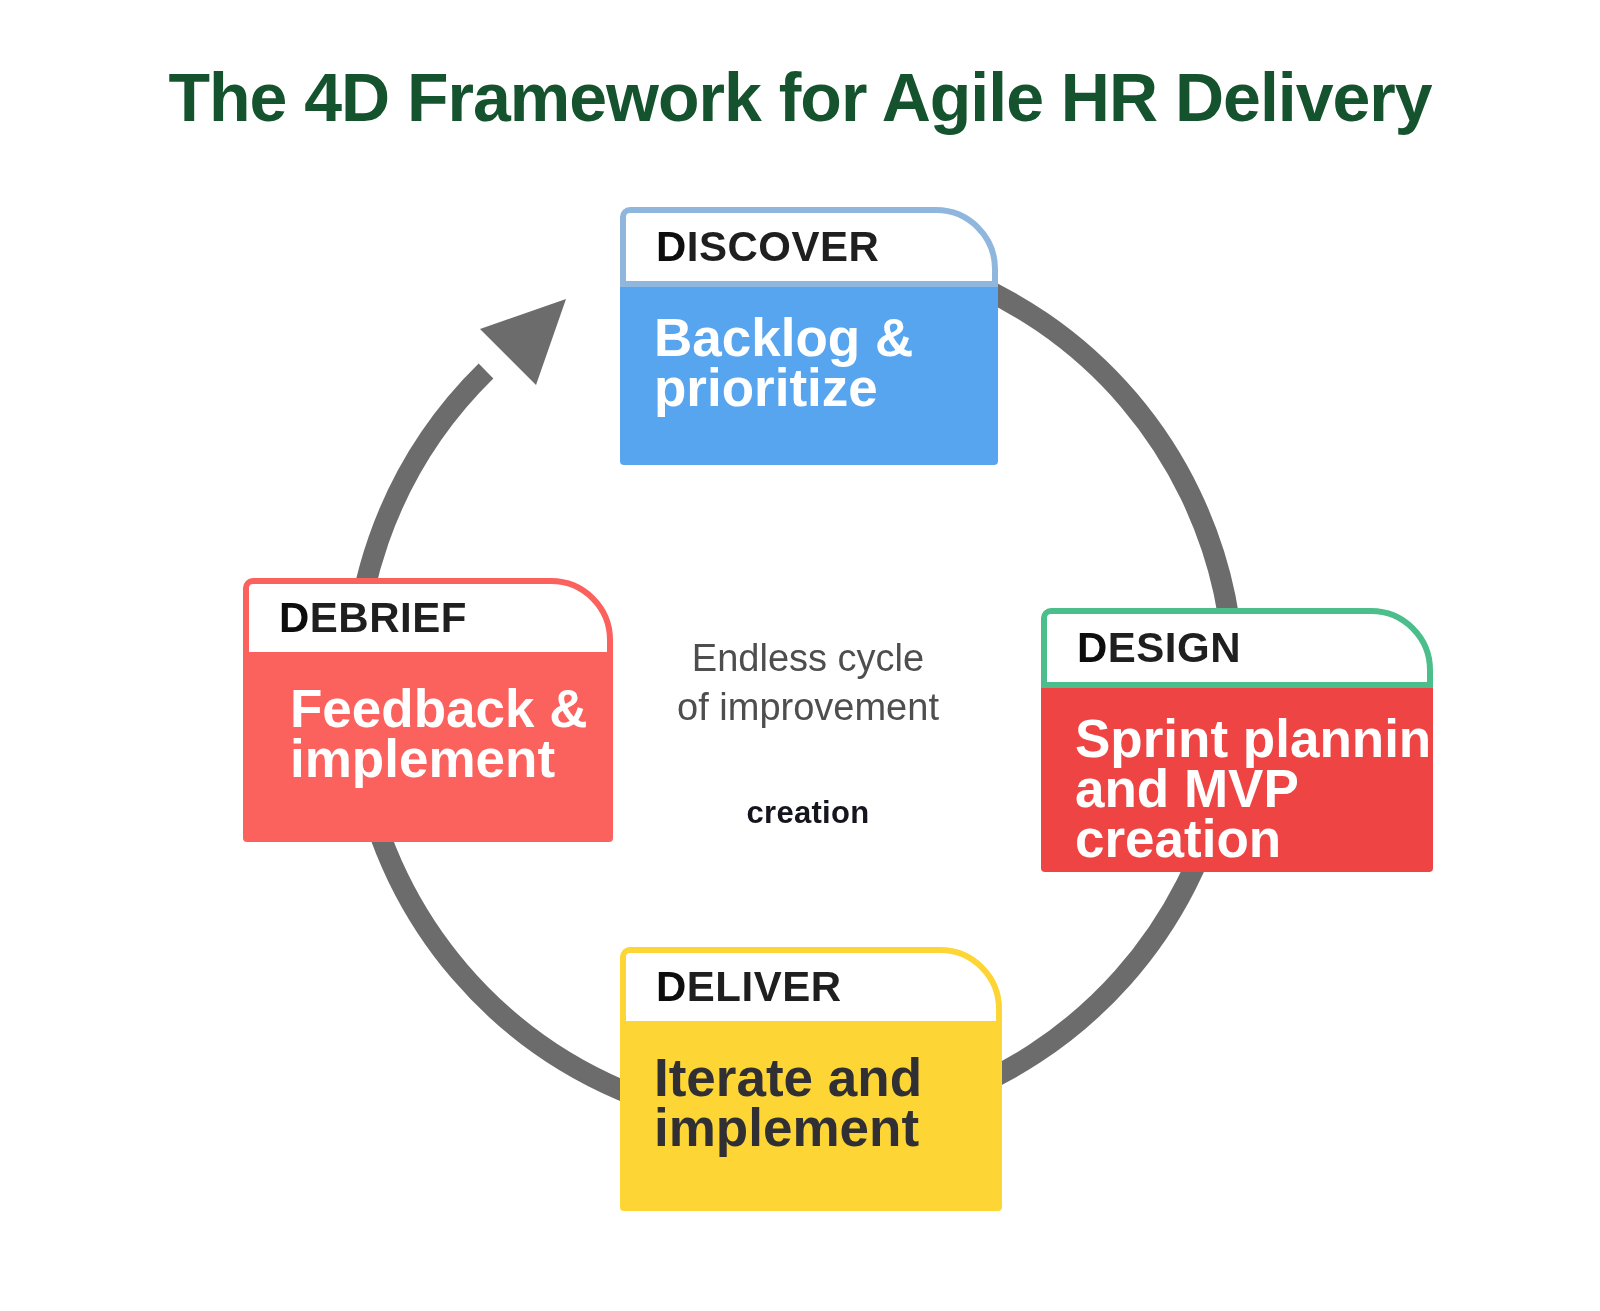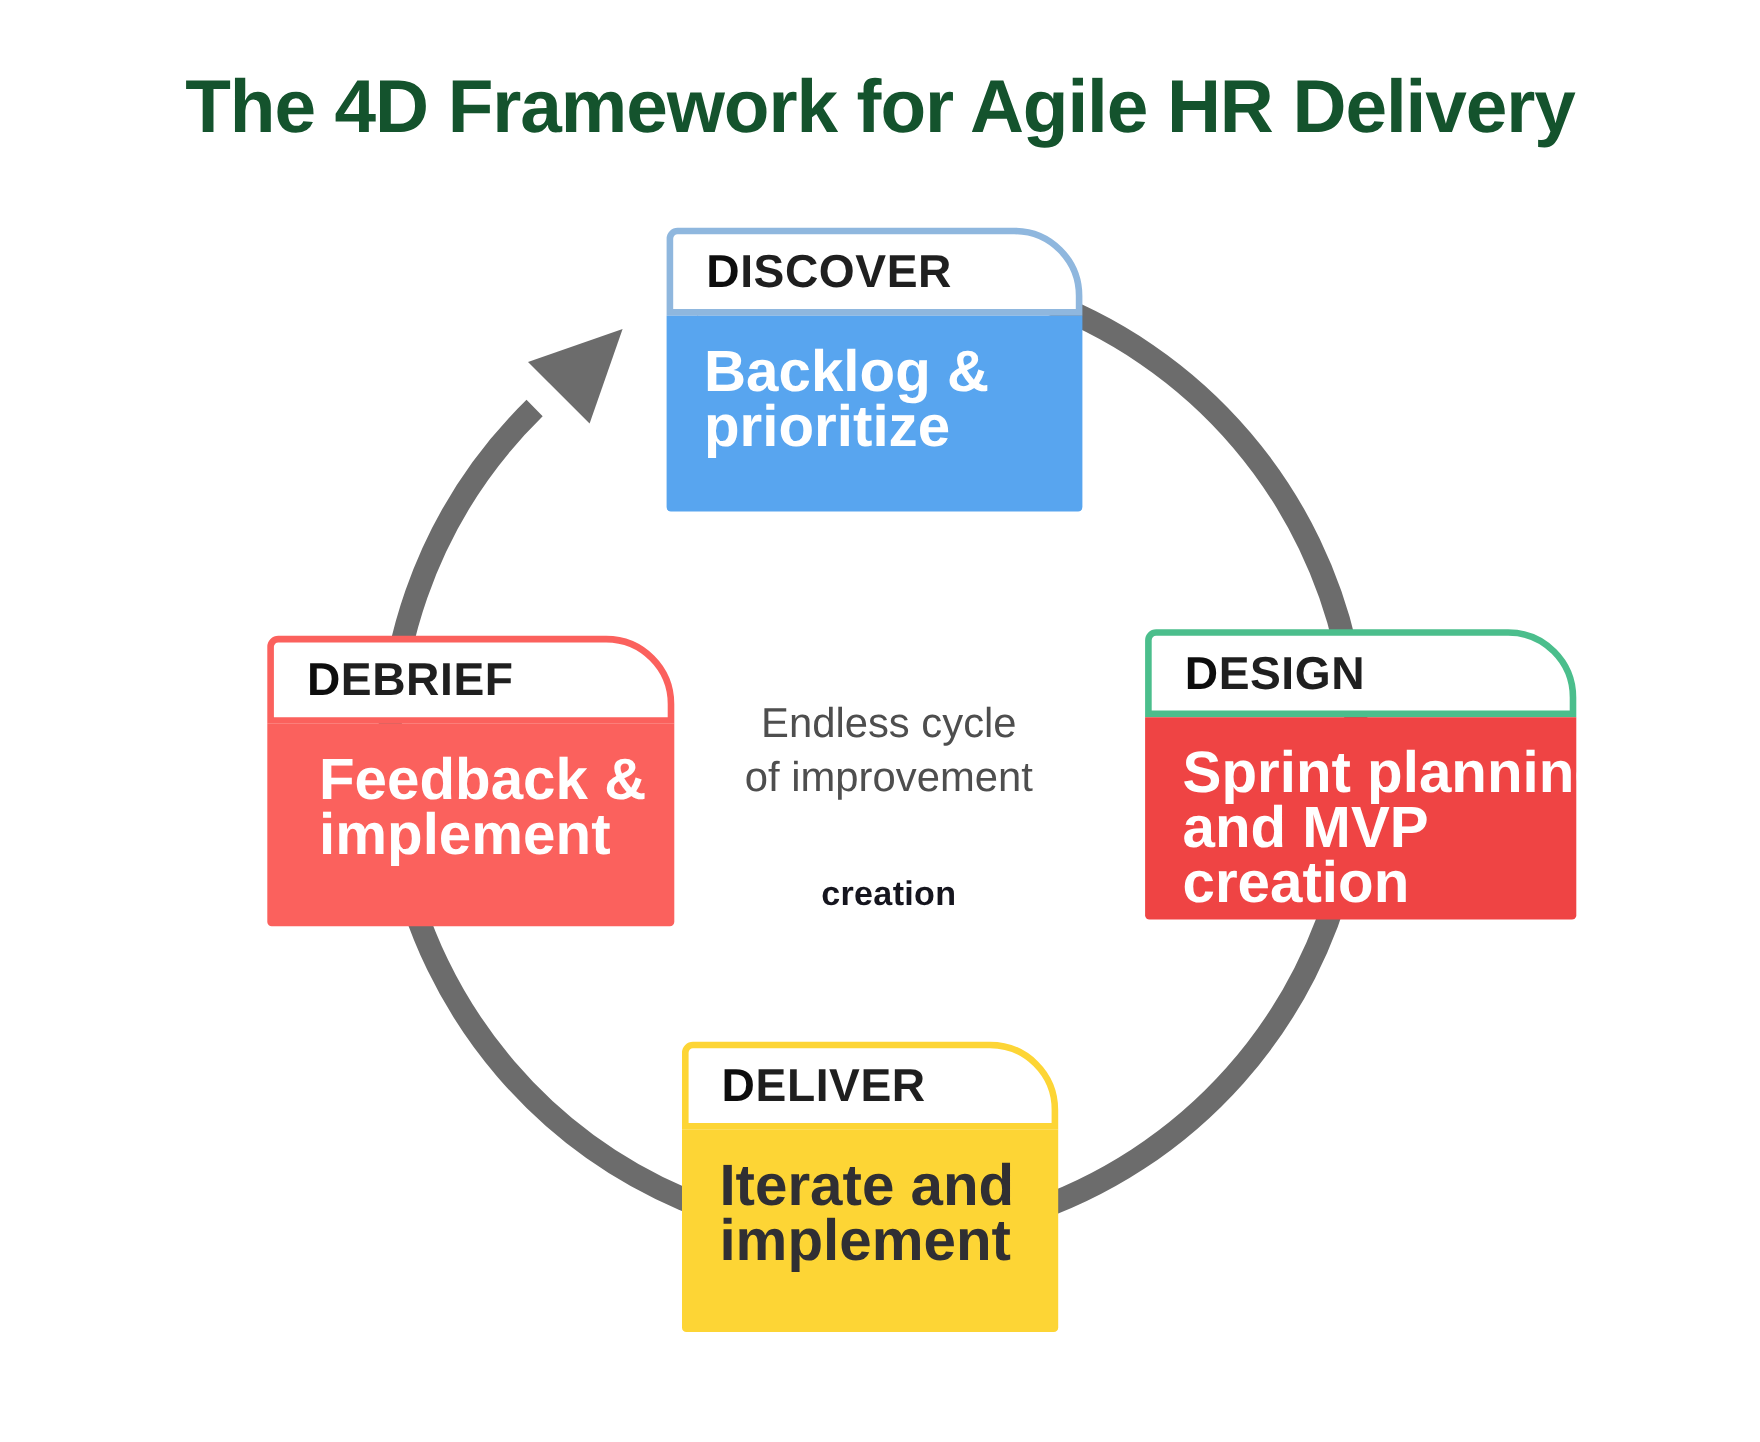--- a/index.html
+++ b/index.html
@@ -66,25 +66,25 @@
     border-radius: 0 0 4px 4px;
   }
   .card-body .line {
     margin: 0;
     font-size: 53px;
     line-height: 50px;
     font-weight: 600;
     white-space: nowrap;
   }
 
-  .card-discover { left: 606px;  top: 207px; width: 378px; }
+  .card-discover { left: 620px;  top: 207px; width: 378px; }
   .card-discover .card-body { height: 178px; }
-  .card-design   { left: 1000px; top: 572px; width: 392px; padding-left: 41px; }
+  .card-design   { left: 1000px; top: 608px; width: 392px; padding-left: 41px; }
   .card-design .card-body { height: 184px; }
-  .card-deliver  { left: 620px;  top: 947px; width: 342px; }
+  .card-deliver  { left: 620px;  top: 947px; width: 382px; }
   .card-deliver .card-body { height: 184px; }
   .card-debrief  { left: 243px;  top: 578px; width: 370px; }
   .card-debrief .card-body { height: 184px; }
 
   
   .center-caption {
     position: absolute;
     z-index: 2;
     top: 634px;
     left: 808px;

